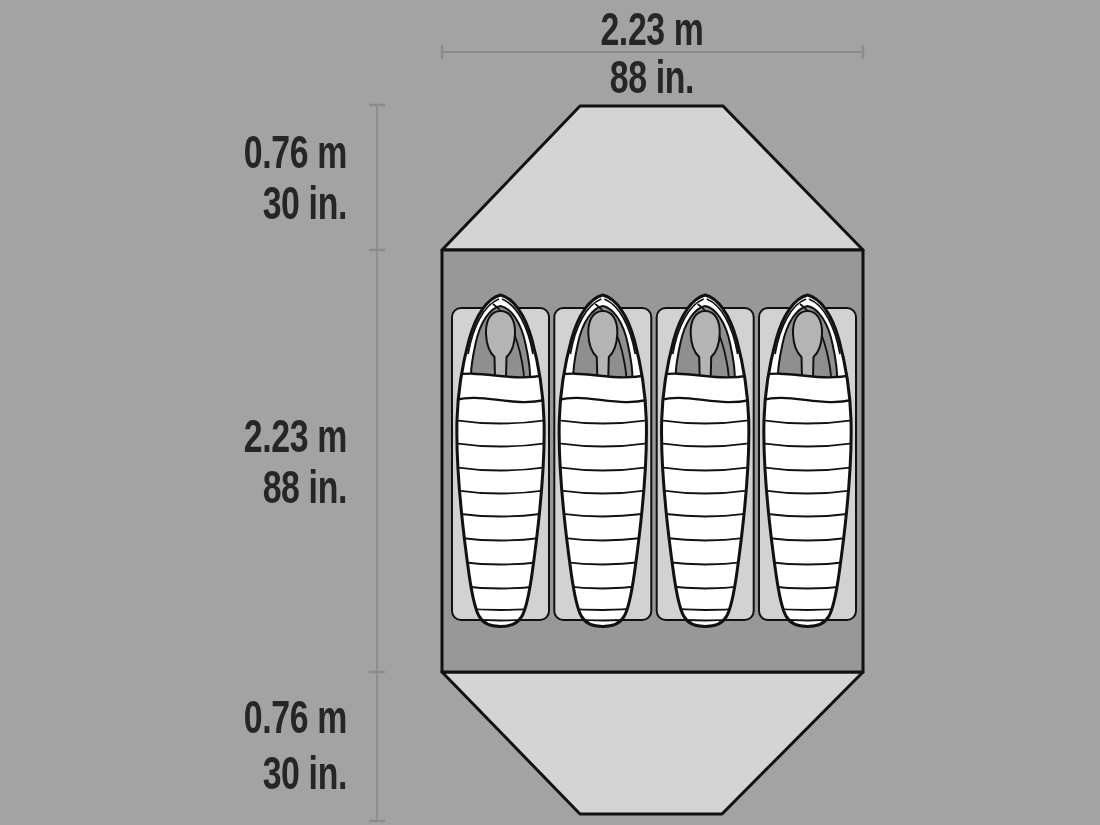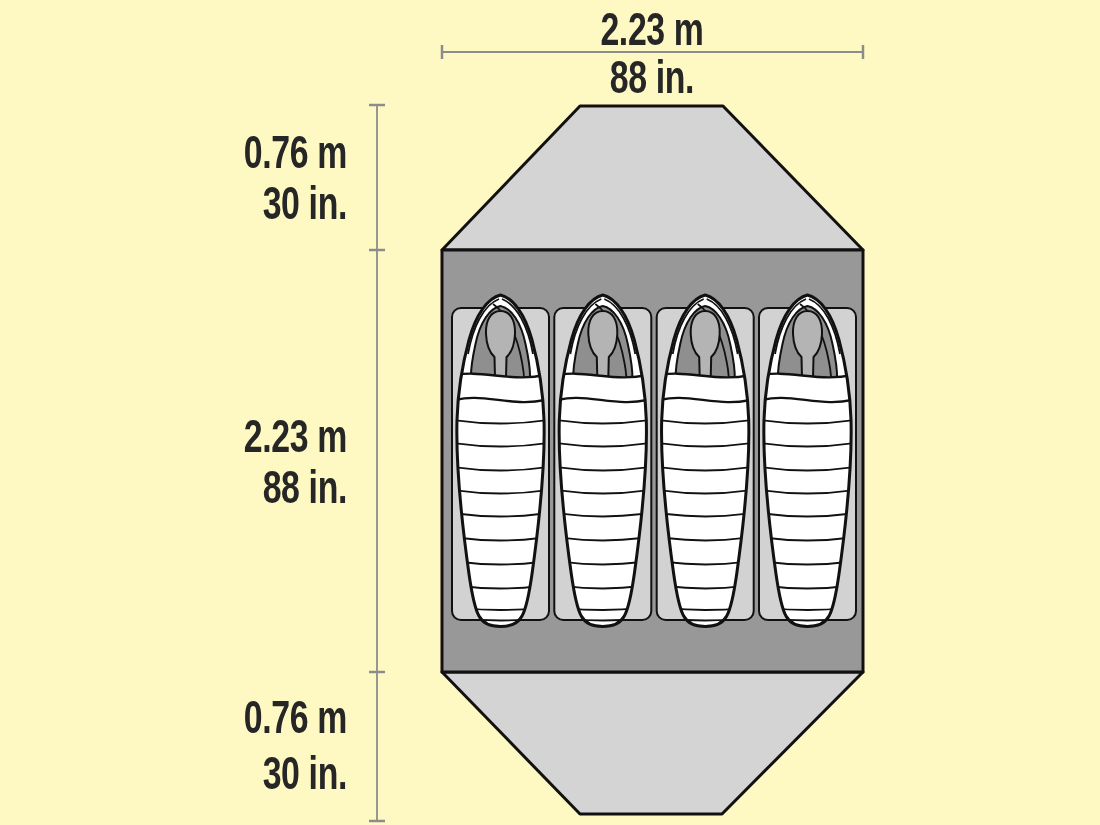--- a/index.html
+++ b/index.html
@@ -1,16 +1,16 @@
 <!DOCTYPE html>
 <html><head>
 <meta charset="utf-8">
 <style>
   html,body{margin:0;padding:0;background:#ffffff;}
-  .stage{position:relative;width:1100px;height:825px;background:#fef9c3;overflow:hidden;}
+  .stage{position:relative;width:1100px;height:825px;background:#a3a3a3;overflow:hidden;}
   .dim-label{
     font-family:"Liberation Sans","DejaVu Sans",sans-serif;
     font-weight:bold;
     font-size:47px;
     letter-spacing:-0.5px;
   }
 </style>
 </head>
 <body>
 

